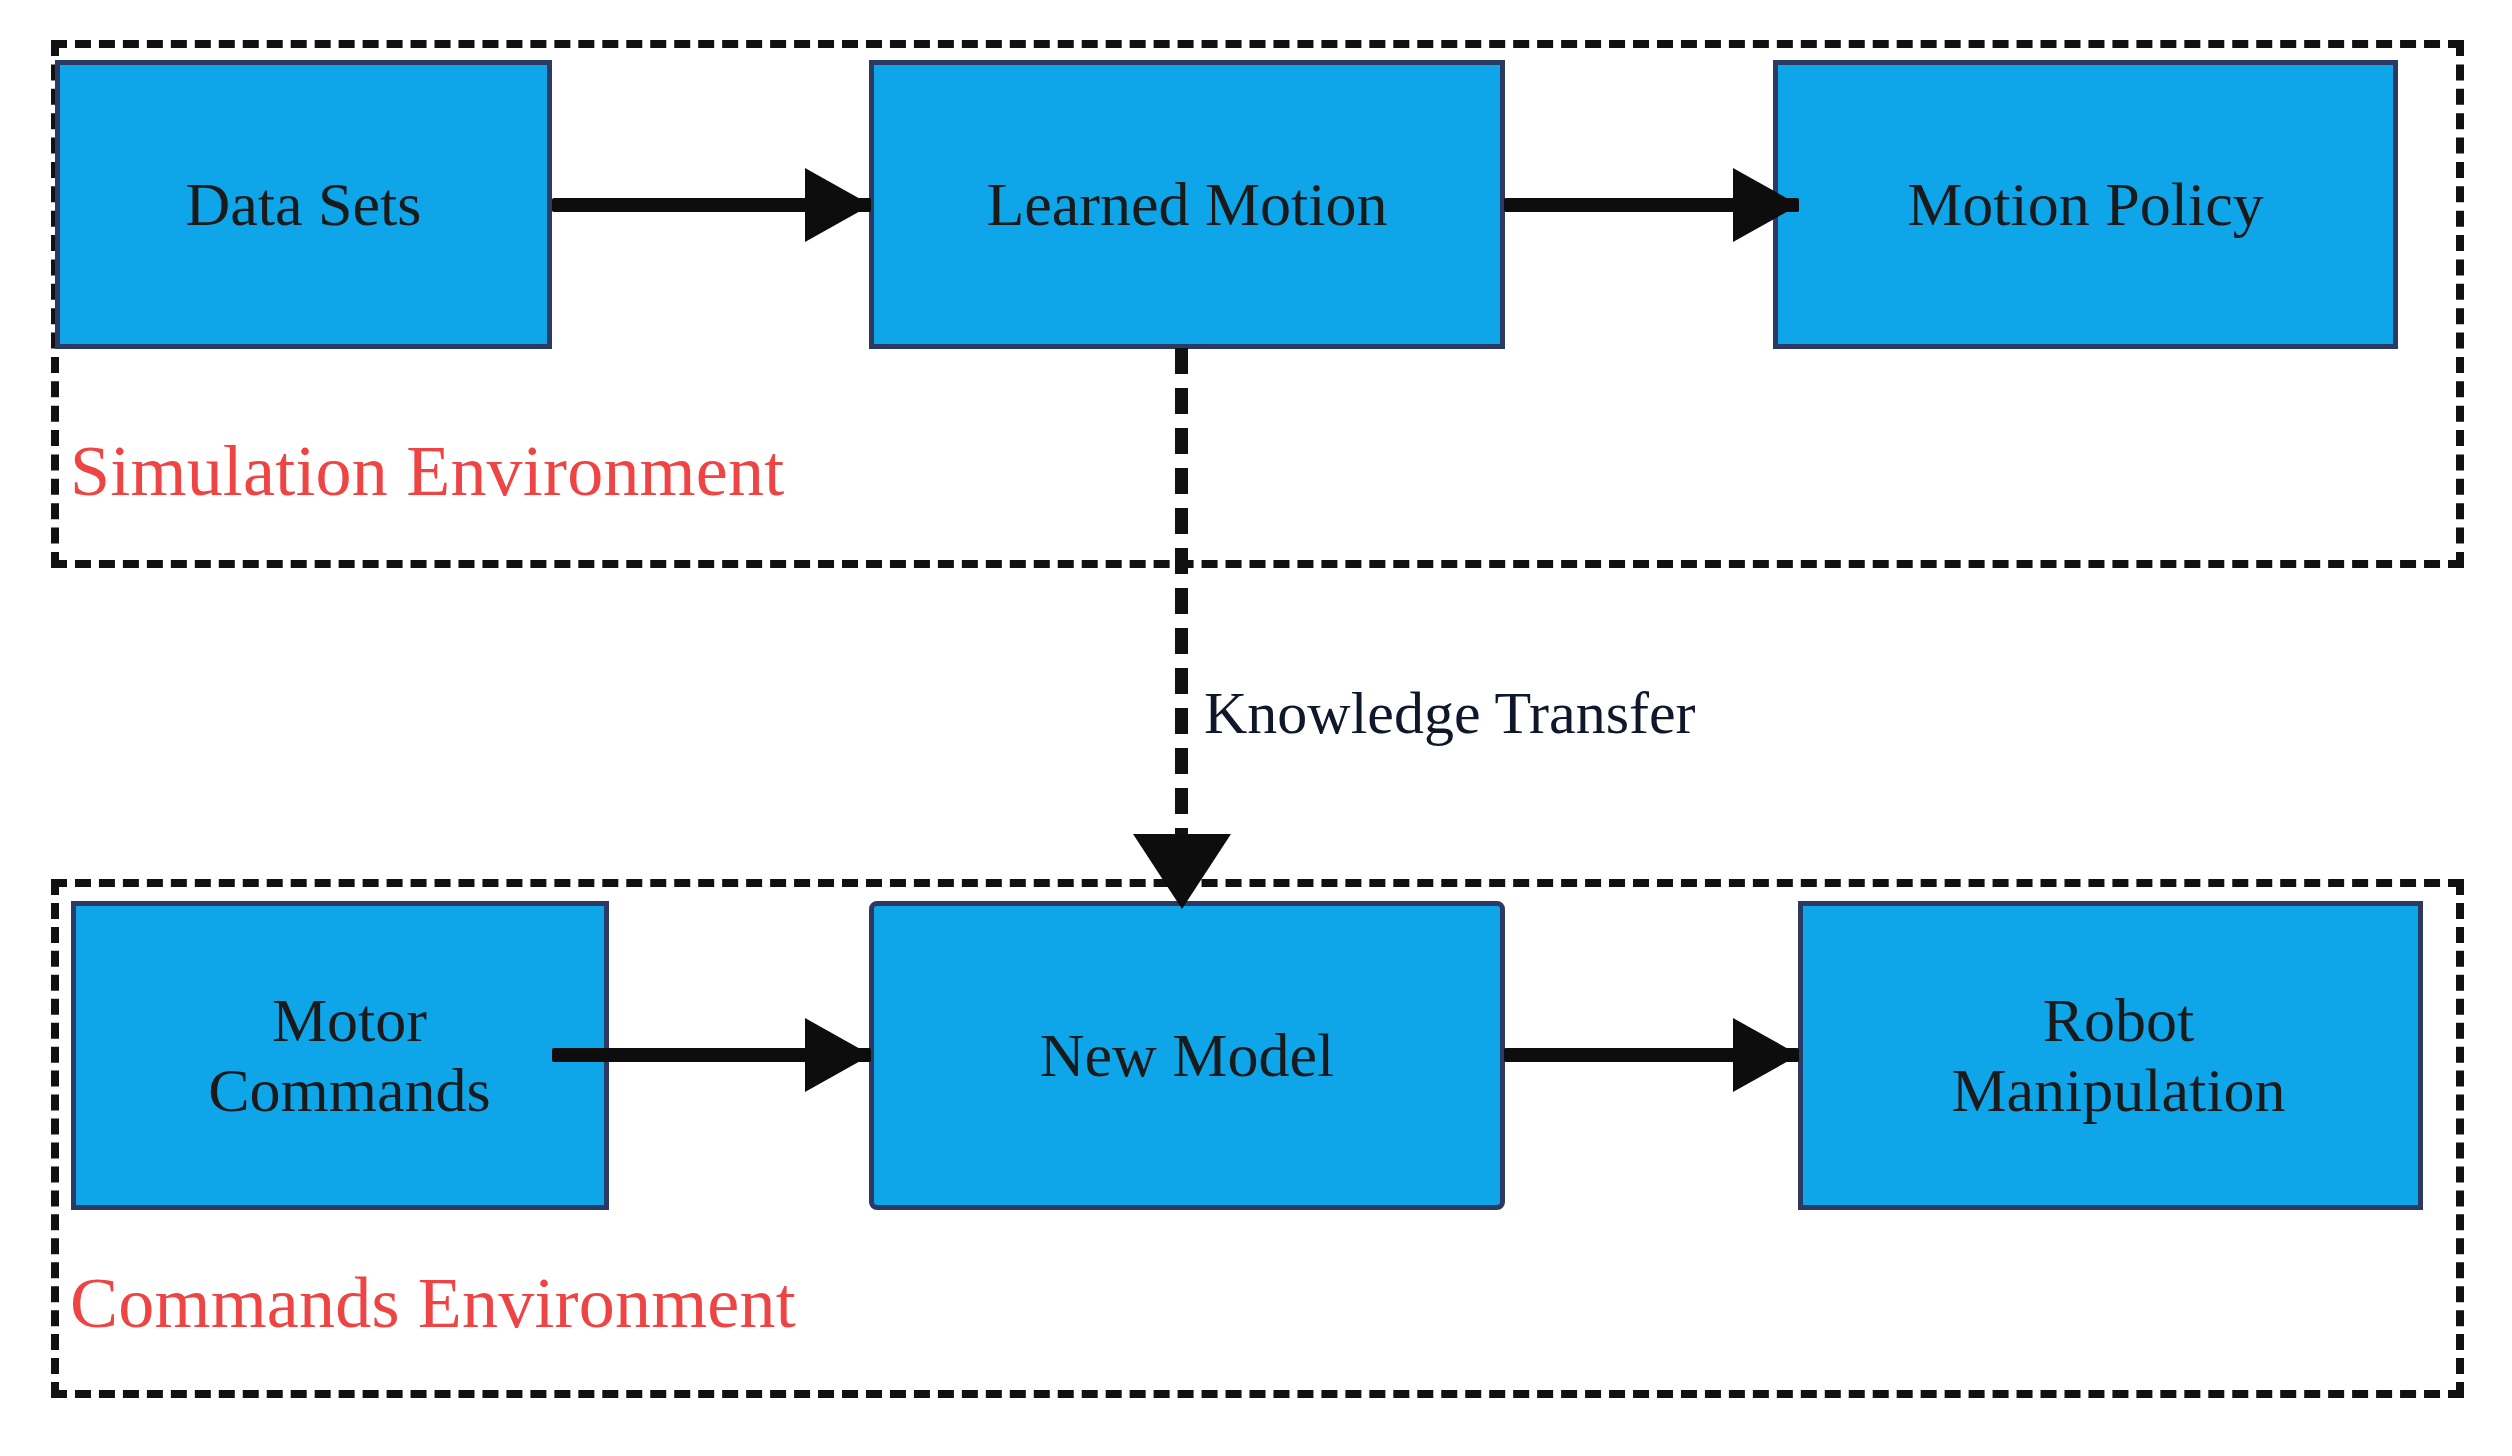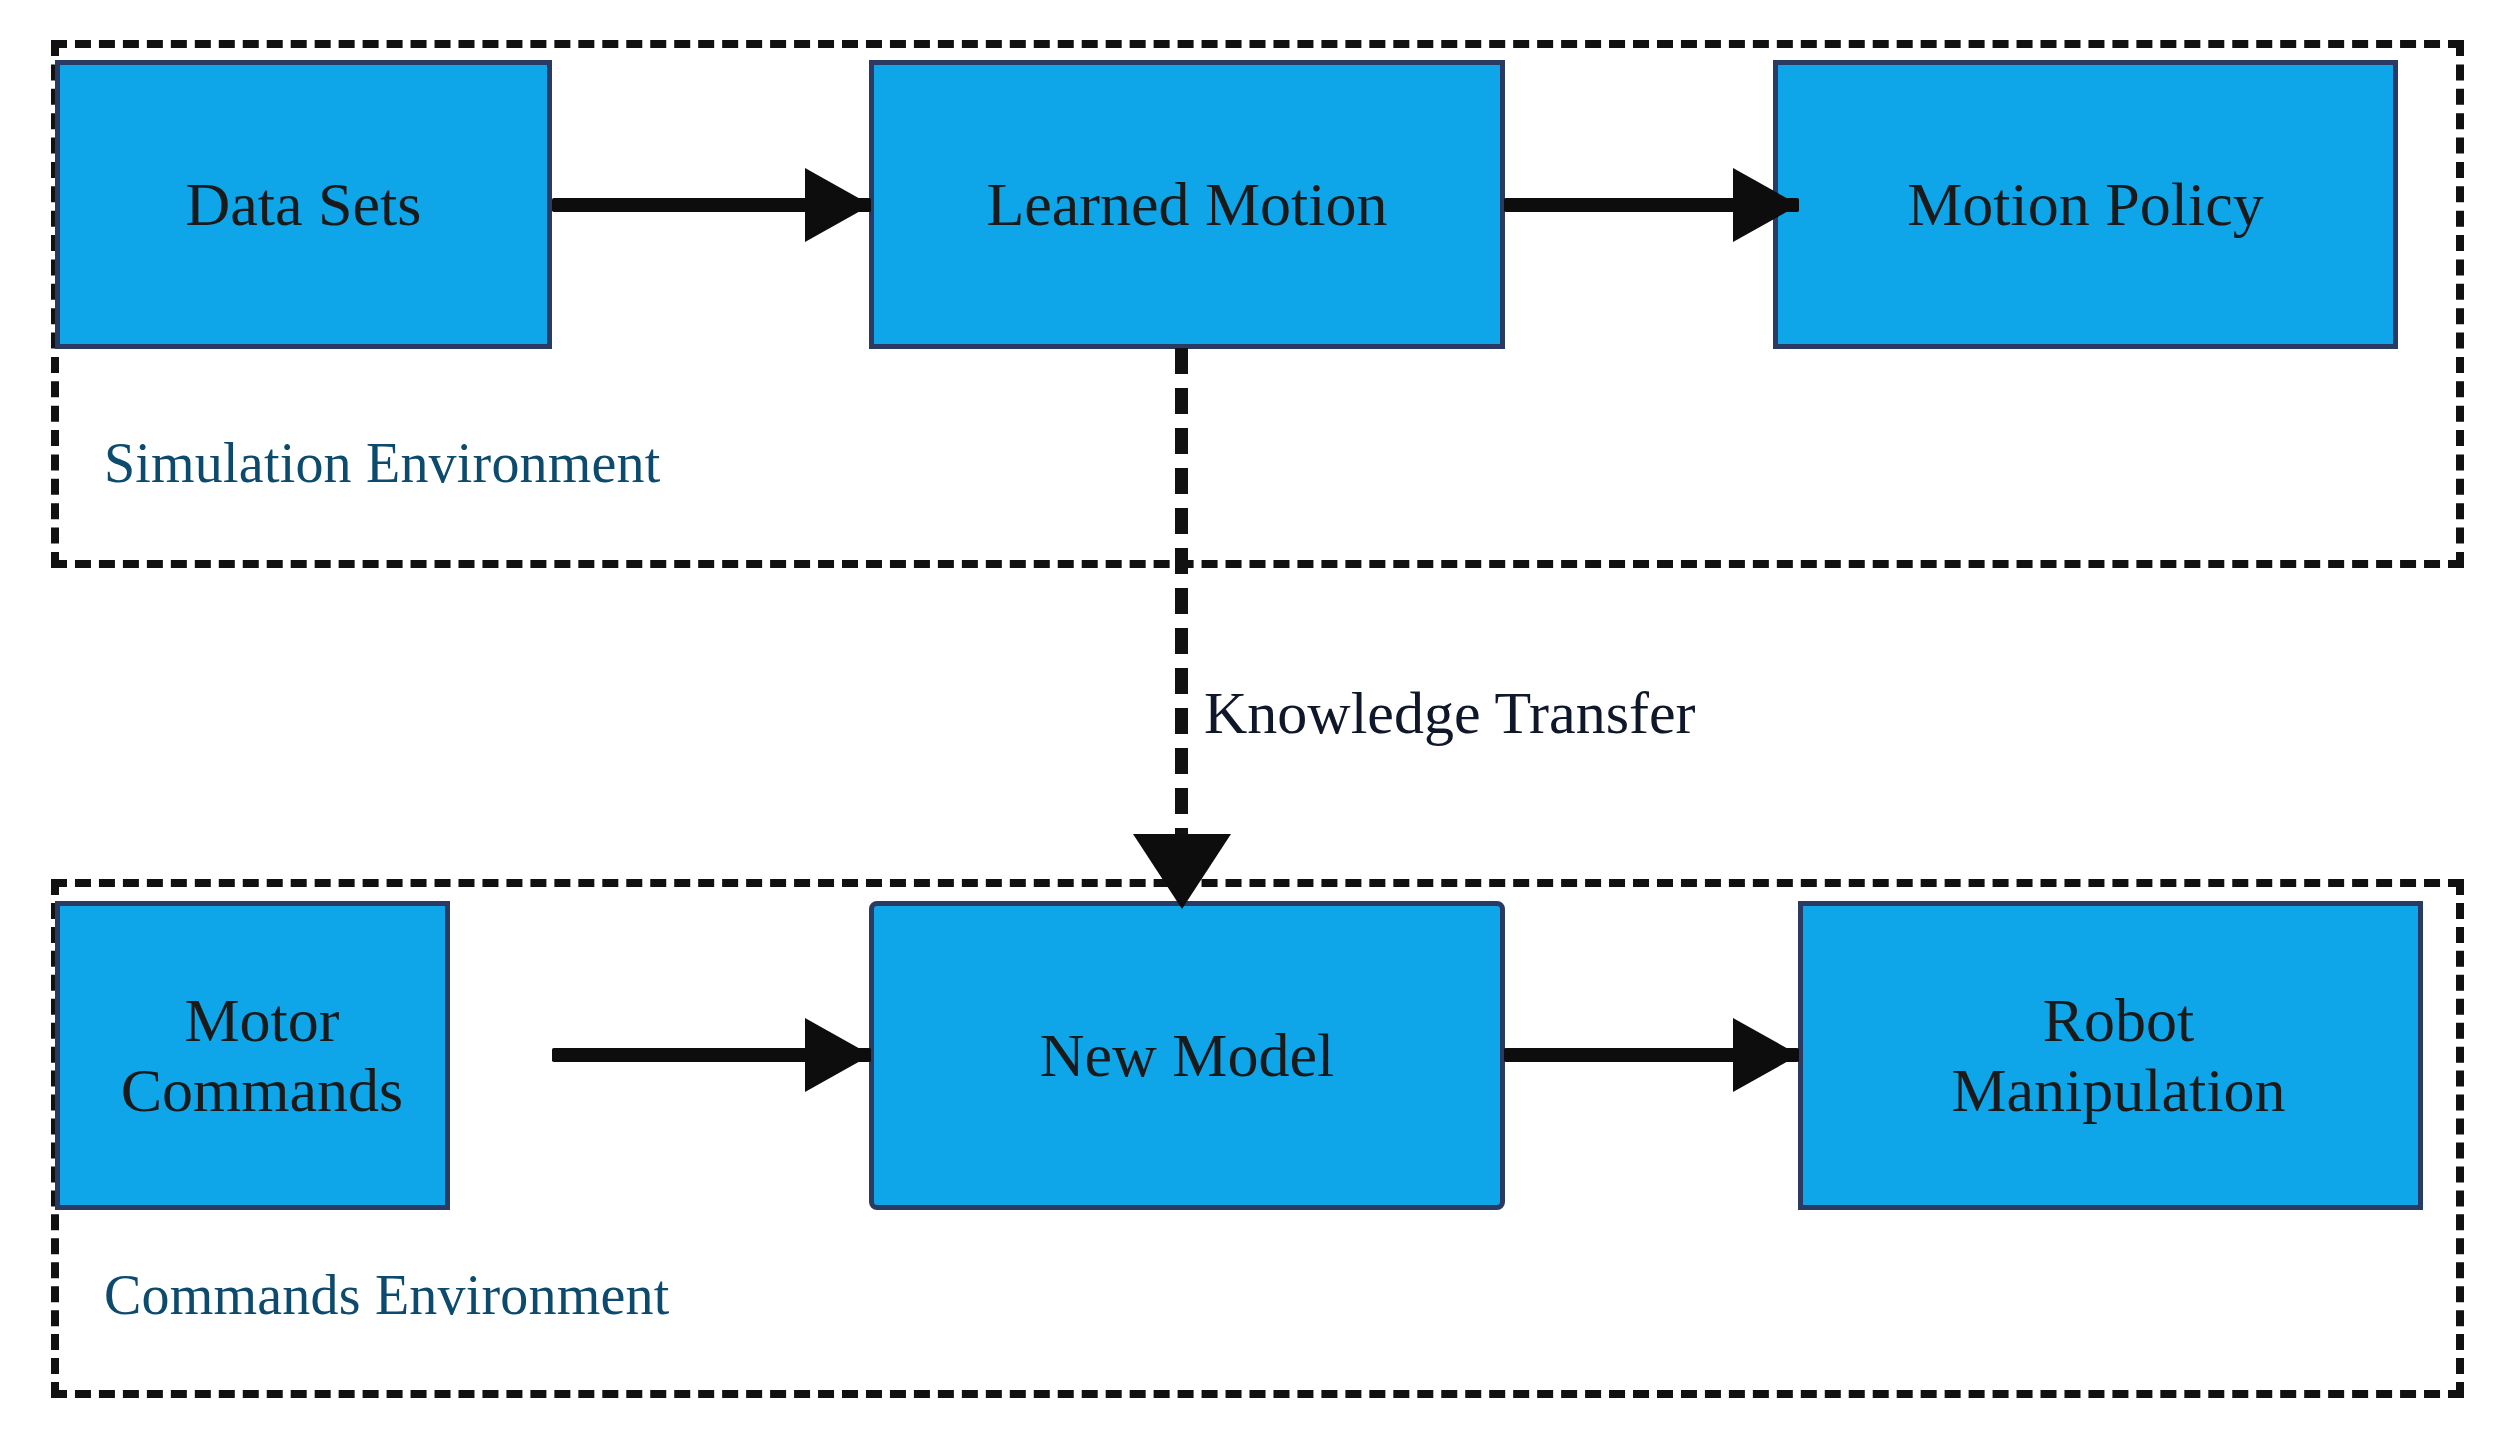--- a/index.html
+++ b/index.html
@@ -33,26 +33,25 @@
     height: 528px;
   }
   #env-physical {
     left: 51px;
     top: 879px;
     width: 2413px;
     height: 519px;
   }
   .env-label {
     position: absolute;
-    font-size: 56px;
+    font-size: 72px;
     line-height: 1;
     letter-spacing: 0.2px;
     white-space: nowrap;
-    color: #0c4a6e;
-    margin-left: 34px;
+    color: #ef4444;
   }
   #env-simulation-label {
     left: 70px;
     top: 435px;
   }
   #env-physical-label {
     left: 70px;
     top: 1267px;
   }
   
@@ -71,21 +70,21 @@
     z-index: 5;
   }
   .proc-box .label {
     display: block;
     padding: 0 9.2px;
     white-space: pre-line;
   }
   #box-data-sets       { left: 55px;   top: 60px;  width: 497px; height: 289px; }
   #box-learned-model   { left: 869px;  top: 60px;  width: 636px; height: 289px; }
   #box-motion-policy   { left: 1773px; top: 60px;  width: 625px; height: 289px; }
-  #box-motor-commands  { left: 55px;   top: 901px; width: 395px; height: 309px; padding-left: 19px; }
+  #box-motor-commands  { left: 71px;   top: 901px; width: 538px; height: 309px; padding-left: 19px; }
   #box-new-model       { left: 869px;  top: 901px; width: 636px; height: 309px; border-radius: 8px; }
   #box-robot-manip     { left: 1798px; top: 901px; width: 625px; height: 309px; padding-left: 16px; }
   
   .arrow-h {
     position: absolute;
     height: 0;
     z-index: 6;
   }
   .arrow-h .shaft {
     position: absolute;

